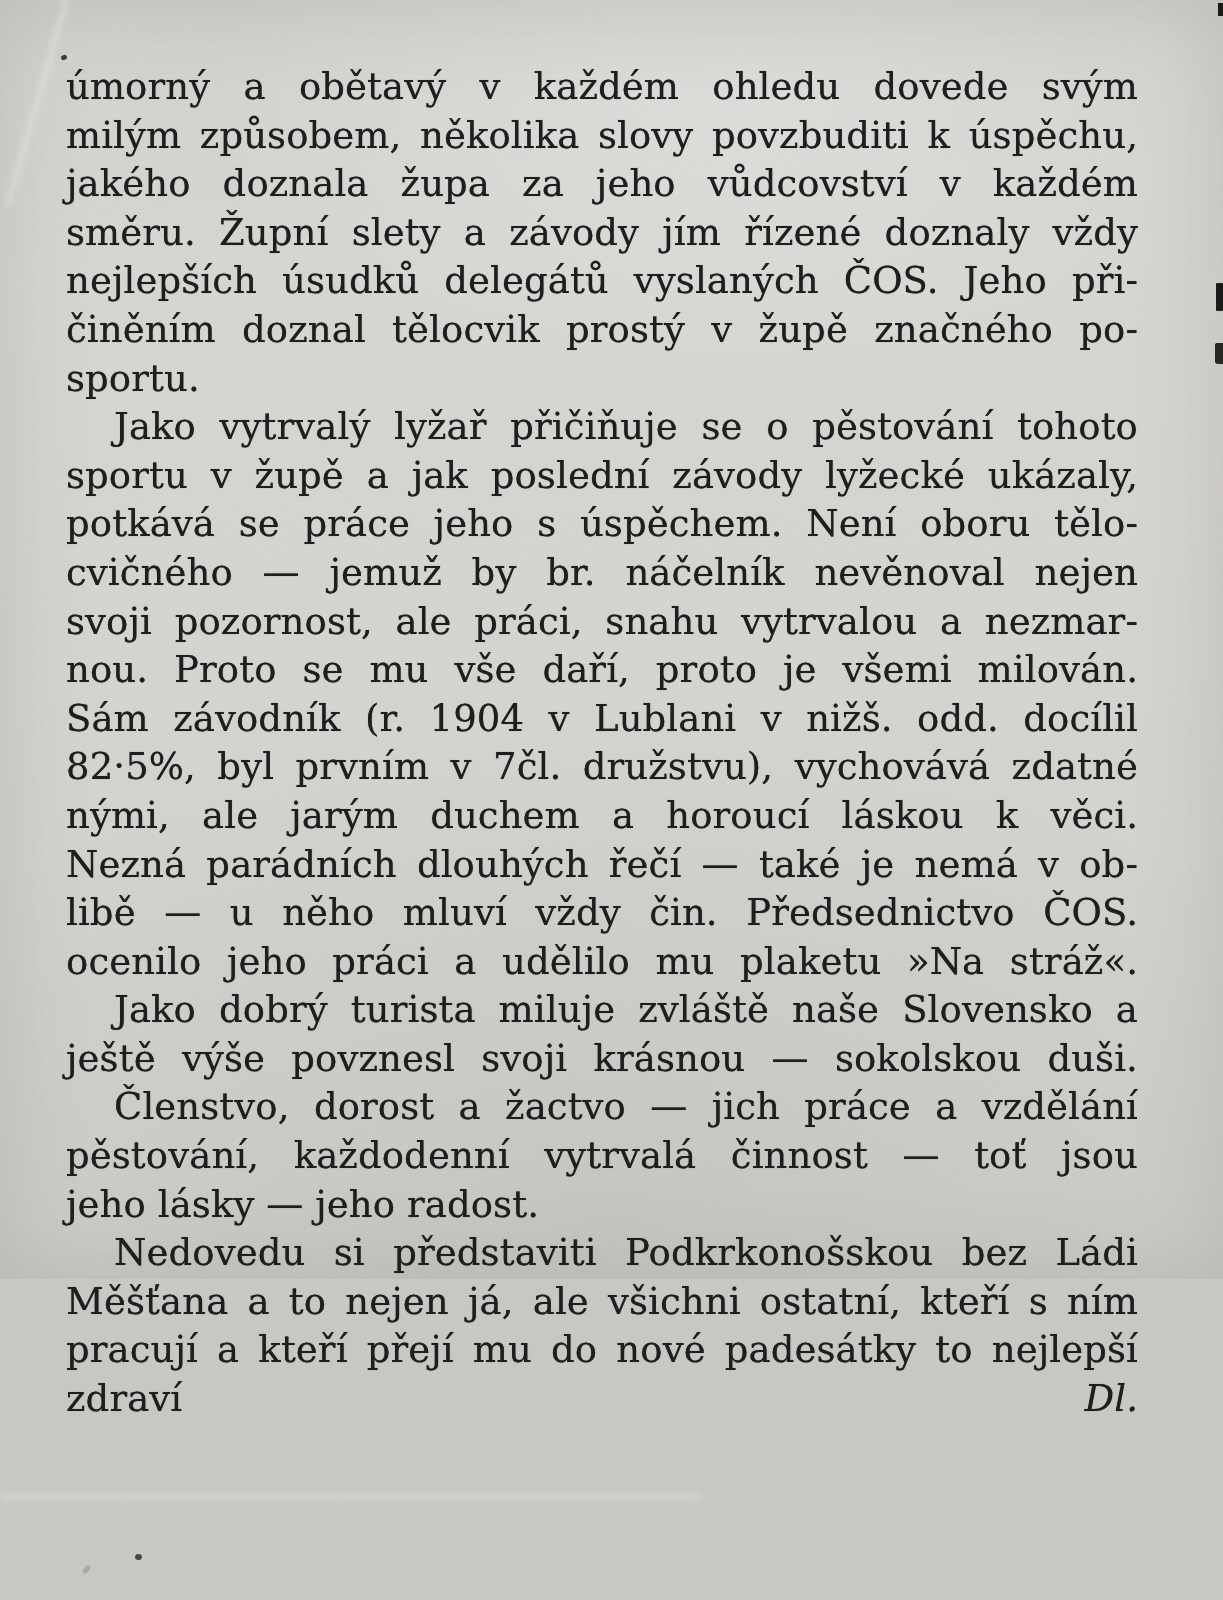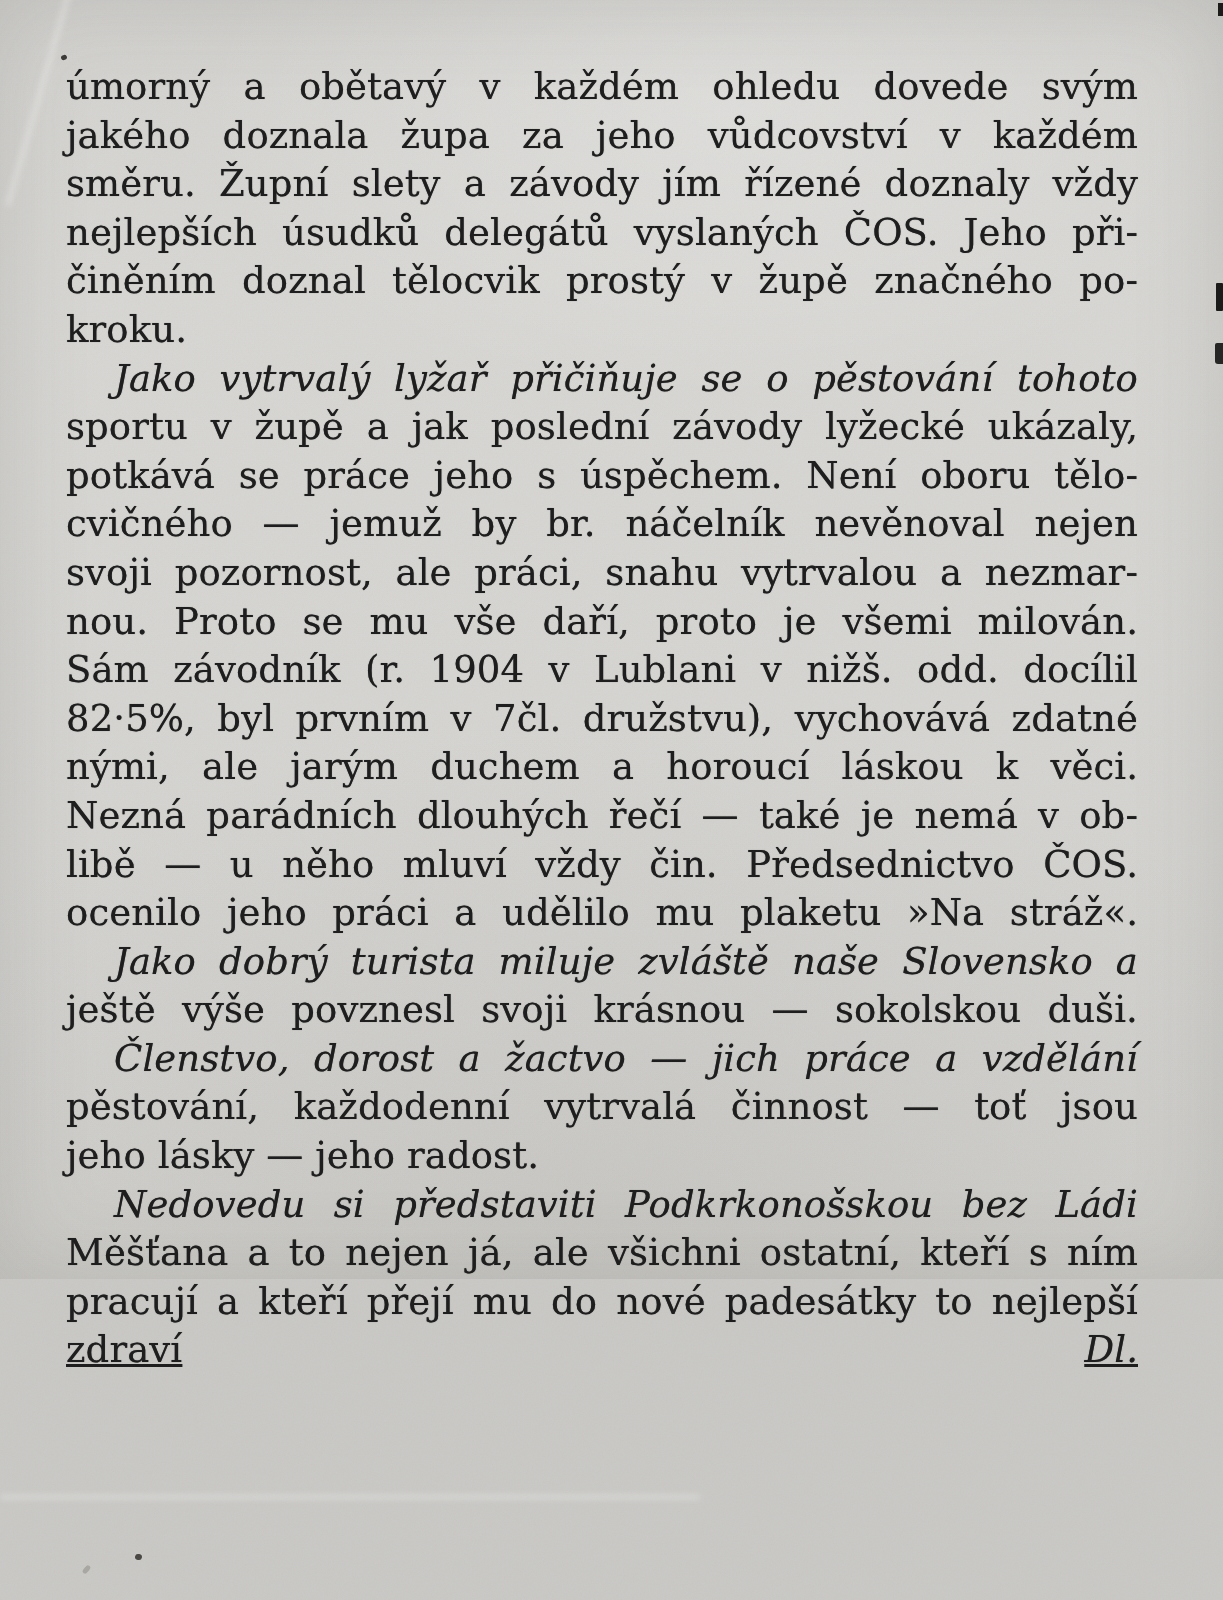--- a/index.html
+++ b/index.html
@@ -47,27 +47,25 @@
     text-align: justify;
     text-align-last: justify;
     text-justify: inter-word;
     white-space: nowrap;
   }
   .line.para-end {
     text-align-last: left;
   }
   .line.indent {
     padding-left: 48px;
-    font-style: italic;
   }
   .line.closing {
     display: flex;
     justify-content: space-between;
     text-align-last: left;
-    text-decoration: underline;
   }
   .line.closing .sig {
     font-style: italic;
   }
 
   
   .speck { position: absolute; background: #3c3b38; border-radius: 50%; }
   .speck-top-left    { left: 61px;  top: 55px;   width: 6px; height: 5px; transform: rotate(-20deg); }
   .speck-bottom-dark { left: 135px; top: 1554px; width: 7px; height: 6px; background: #4a4946; transform: rotate(14deg); }
   .speck-bottom-soft { left: 84px;  top: 1565px; width: 5px; height: 9px; background: #a8a7a2; transform: rotate(40deg); border-radius: 40%; }
@@ -86,25 +84,26 @@
 
   <svg class="grain" width="1223" height="1600" aria-hidden="true">
     <filter id="noise">
         <feTurbulence type="fractalNoise" baseFrequency="0.9" numOctaves="2" stitchTiles="stitch"></feTurbulence>
       </filter>
     <rect width="1223" height="1600" filter="url(#noise)"></rect>
   </svg>
 
   <div class="text-column">
     <div class="line">úmorný a obětavý v každém ohledu dovede svým</div>
+    <div class="line">milým způsobem, několika slovy povzbuditi k úspěchu,</div>
     <div class="line">jakého doznala župa za jeho vůdcovství v každém</div>
     <div class="line">směru. Župní slety a závody jím řízené doznaly vždy</div>
     <div class="line">nejlepších úsudků delegátů vyslaných ČOS. Jeho při-</div>
     <div class="line">činěním doznal tělocvik prostý v župě značného po-</div>
-    <div class="line para-end">kroku.</div>
+    <div class="line para-end">sportu.</div>
     <div class="line indent">Jako vytrvalý lyžař přičiňuje se o pěstování tohoto</div>
     <div class="line">sportu v župě a jak poslední závody lyžecké ukázaly,</div>
     <div class="line">potkává se práce jeho s úspěchem. Není oboru tělo-</div>
     <div class="line">cvičného — jemuž by br. náčelník nevěnoval nejen</div>
     <div class="line">svoji pozornost, ale práci, snahu vytrvalou a nezmar-</div>
     <div class="line">nou. Proto se mu vše daří, proto je všemi milován.</div>
     <div class="line">Sám závodník (r. 1904 v Lublani v nižš. odd. docílil</div>
     <div class="line">82·5%, byl prvním v 7čl. družstvu), vychovává zdatné</div>
     <div class="line">nými, ale jarým duchem a horoucí láskou k věci.</div>
     <div class="line">Nezná parádních dlouhých řečí — také je nemá v ob-</div>

